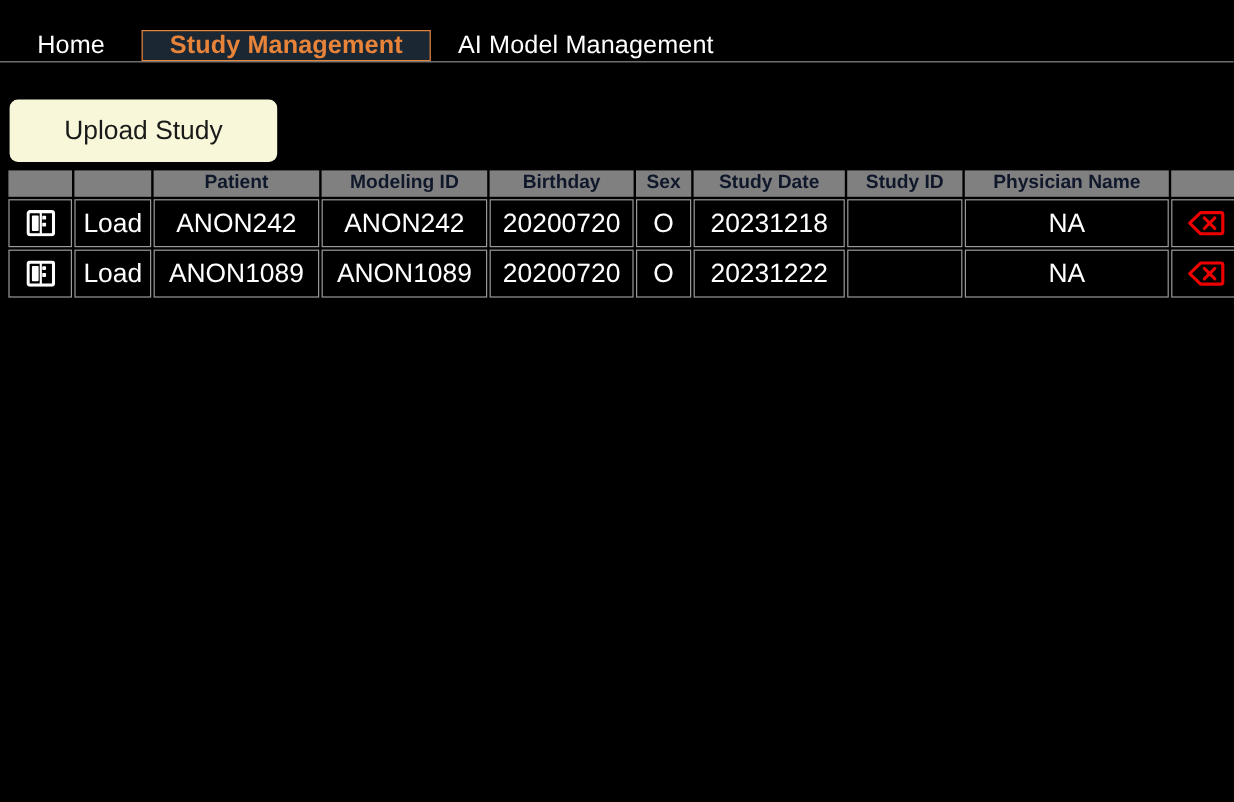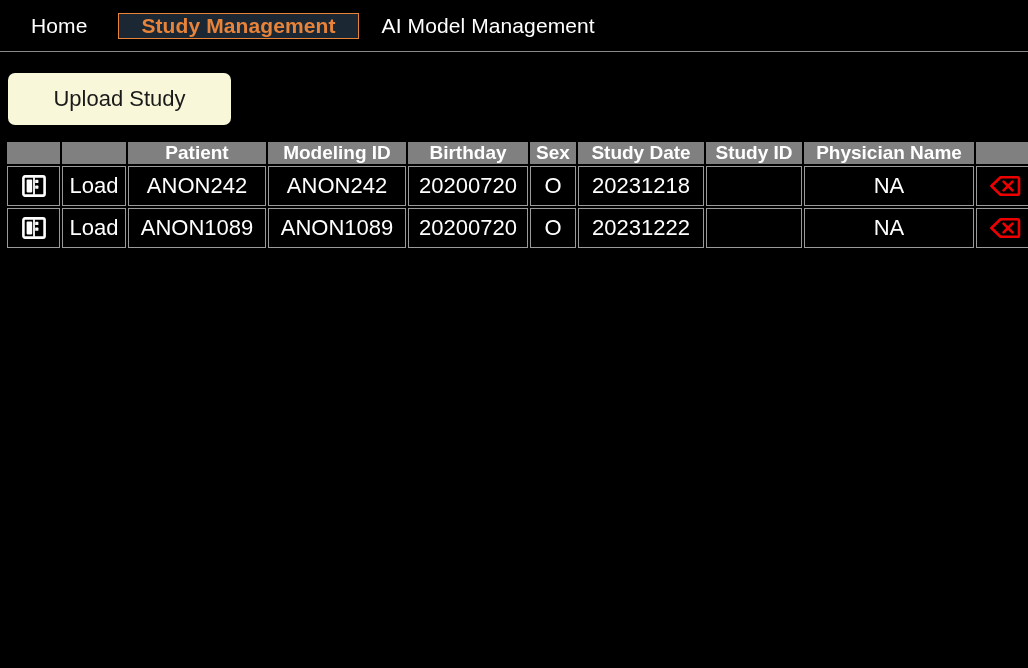--- a/index.html
+++ b/index.html
@@ -13,21 +13,21 @@
     -webkit-font-smoothing: antialiased;
   }
 
   
   #tabbar {
     position: absolute;
     left: 0; top: 0;
     width: 1028px; height: 51px;
     background: #000000;
     display: flex;
-    align-items: center;
+    align-items: flex-end;
   }
   .tab {
     display: flex;
     align-items: center;
     justify-content: center;
     color: #ffffff;
     font-size: 21px;
     padding: 0 22px;
     box-sizing: border-box;
     border: 1px solid transparent;
@@ -44,21 +44,21 @@
   #tabbar-underline {
     position: absolute;
     left: 0; top: 51px;
     width: 1028px; height: 1px;
     background: #8a8a8a;
   }
 
   
   #upload-study-button {
     position: absolute;
-    left: 8px; top: 73px;
+    left: 8px; top: 83px;
     width: 223px; height: 52px;
     background: #f8f7da;
     border: none;
     border-radius: 7px;
     color: #1a1a1a;
     font-family: "Liberation Sans", sans-serif;
     font-size: 22px;
     cursor: pointer;
     padding: 0;
   }
@@ -67,22 +67,22 @@
   #study-table {
     position: absolute;
     left: 5px; top: 140px;
     width: 1019px;
     border-collapse: separate;
     border-spacing: 2px 2px;
     table-layout: fixed;
   }
   #study-table th {
     background: #808080;
-    color: #ffffff;
-    font-size: 19px;
+    color: #0f172a;
+    font-size: 16px;
     font-weight: bold;
     height: 22px;
     padding: 0;
     border: none;
     text-align: center;
   }
   #study-table td {
     background: #000000;
     color: #ffffff;
     font-size: 22px;

